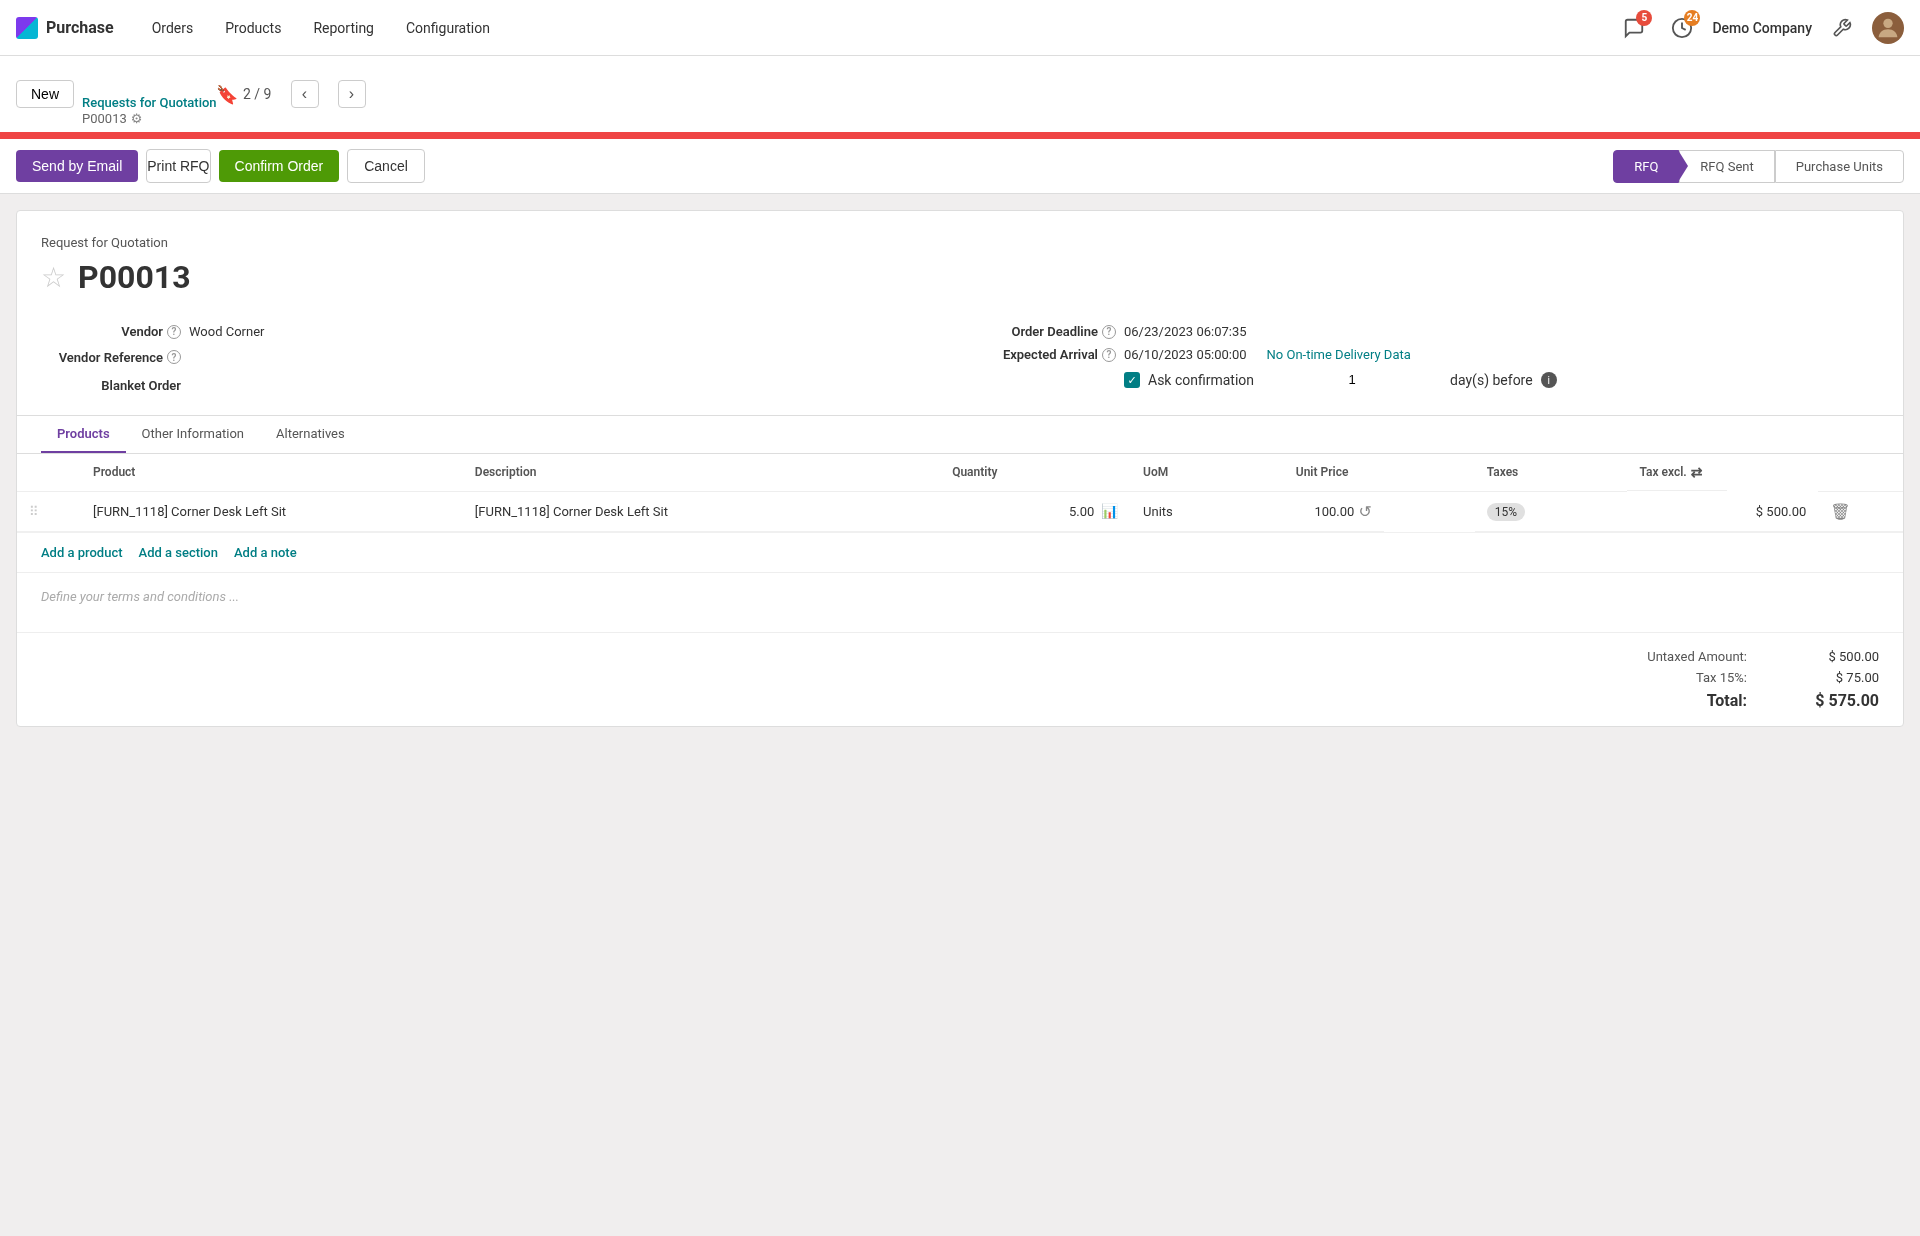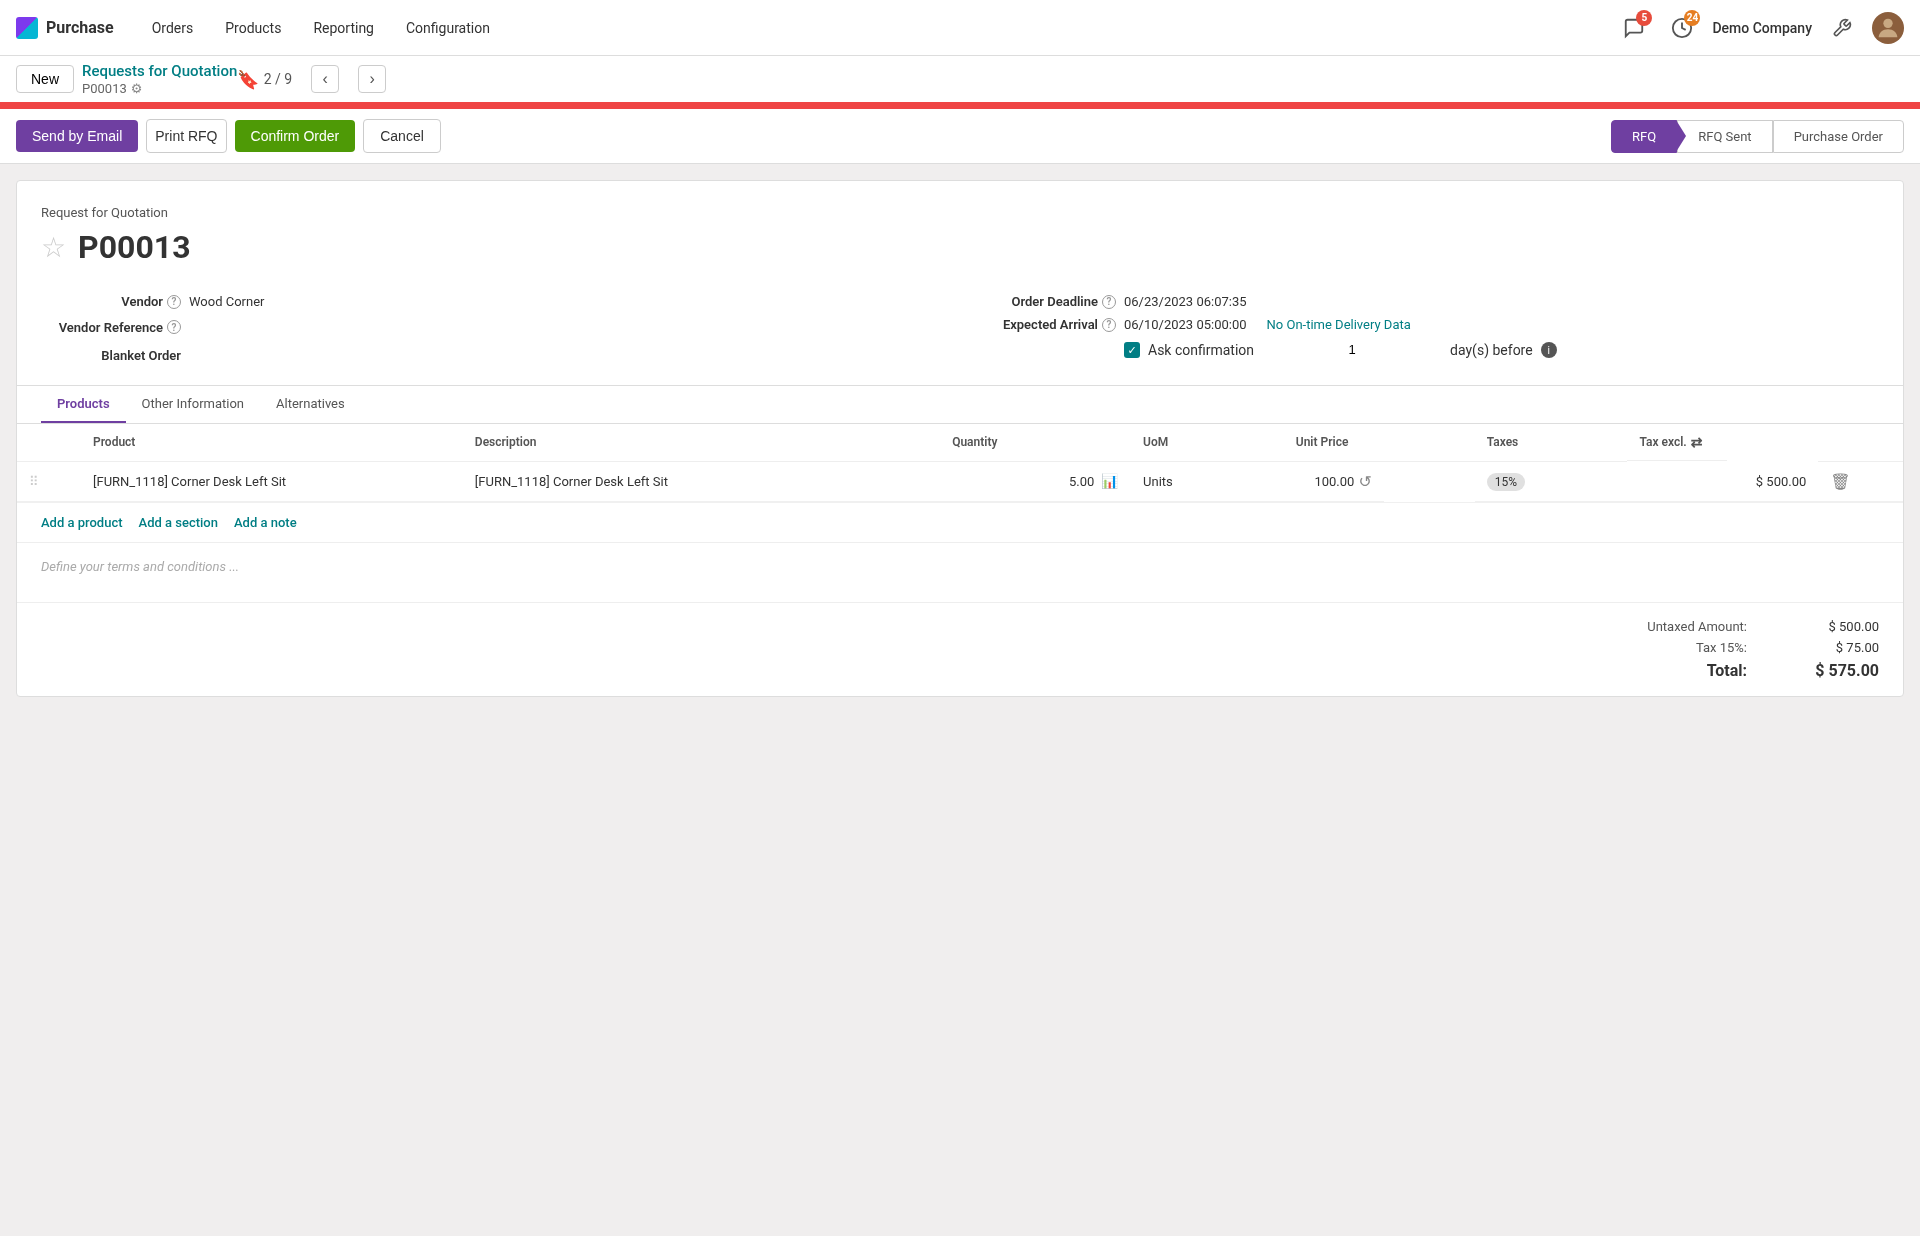--- a/index.html
+++ b/index.html
@@ -22,35 +22,35 @@
     .avatar { width: 32px; height: 32px; border-radius: 50%; background: #8b5e3c; display: flex; align-items: center; justify-content: center; overflow: hidden; }
     .avatar svg { width: 28px; height: 28px; }
 
     
     .breadcrumb-bar {
       background: #fff; padding: 6px 16px; border-bottom: 7px solid #ef4444;
       display: flex; align-items: center; justify-content: flex-start;
     }
     .breadcrumb-left { display: flex; align-items: center; gap: 8px; }
     .btn-new { border: 1px solid #ccc; background: #fff; padding: 5px 14px; border-radius: 4px; cursor: pointer; font-size: 14px; }
-    .breadcrumb-link { color: #017e84; font-size: 15px; font-weight: 500; cursor: pointer; }
+    .breadcrumb-link { color: #017e84; font-size: 13px; font-weight: 500; cursor: pointer; margin-top: 33px; }
     .breadcrumb-sub { font-size: 13px; color: #666; display: flex; align-items: center; gap: 4px; }
     .gear-icon { color: #888; cursor: pointer; }
     .breadcrumb-right { display: flex; align-items: center; gap: 4px; }
     .bookmark-icon { color: #888; font-size: 18px; cursor: pointer; }
     .pager { display: flex; align-items: center; gap: 19px; font-size: 14px; color: #555; }
     .pager-btn { border: 1px solid #ccc; background: #fff; width: 28px; height: 28px; border-radius: 4px; cursor: pointer; display: flex; align-items: center; justify-content: center; font-size: 16px; color: #555; }
 
     
     .action-bar {
       background: #fff; padding: 10px 16px; border-bottom: 1px solid #ddd;
       display: flex; align-items: center; gap: 8px;
     }
     .btn-primary { background: #6f3fa1; color: #fff; border: none; padding: 8px 16px; border-radius: 4px; cursor: pointer; font-size: 14px; font-weight: 500; }
-    .btn-secondary { background: #fff; color: #333; border: 1px solid #ccc; padding: 8px 8px; border-radius: 4px; cursor: pointer; font-size: 14px; }
+    .btn-secondary { background: #fff; color: #333; border: 1px solid #ccc; padding: 8px 0; border-radius: 4px; cursor: pointer; font-size: 14px; }
     .btn-success { background: #4e9a06; color: #fff; border: none; padding: 8px 16px; border-radius: 4px; cursor: pointer; font-size: 14px; font-weight: 500; }
     .btn-cancel { background: #fff; color: #333; border: 1px solid #ccc; padding: 8px 16px; border-radius: 4px; cursor: pointer; font-size: 14px; }
     .status-pipeline { display: flex; align-items: center; margin-left: auto; }
     .status-step { padding: 8px 20px; border: 1px solid #ccc; font-size: 13px; color: #555; background: #fff; cursor: pointer; position: relative; }
     .status-step:first-child { border-radius: 4px 0 0 4px; }
     .status-step:last-child { border-radius: 0 4px 4px 0; }
     .status-step.active { background: #6f3fa1; color: #fff; border-color: #6f3fa1; }
     .status-step.active::after {
       content: ''; position: absolute; right: -10px; top: 50%; transform: translateY(-50%);
       border-left: 10px solid #6f3fa1; border-top: 16px solid transparent; border-bottom: 16px solid transparent;
@@ -179,21 +179,21 @@
 </div>
 
 <div class="action-bar">
   <button class="btn-primary">Send by Email</button>
   <button class="btn-secondary">Print RFQ</button>
   <button class="btn-success">Confirm Order</button>
   <button class="btn-cancel">Cancel</button>
   <div class="status-pipeline">
     <div class="status-step active">RFQ</div>
     <div class="status-step">RFQ Sent</div>
-    <div class="status-step">Purchase Order</div>
+    <div class="status-step">Purchase Units</div>
   </div>
 </div>
 
 <div class="main-content">
 
   <div class="form-header">
     <div class="form-label">Request for Quotation</div>
     <div class="form-title">
       <span class="star-icon">☆</span>
       <span class="form-title-text">P00013</span>

